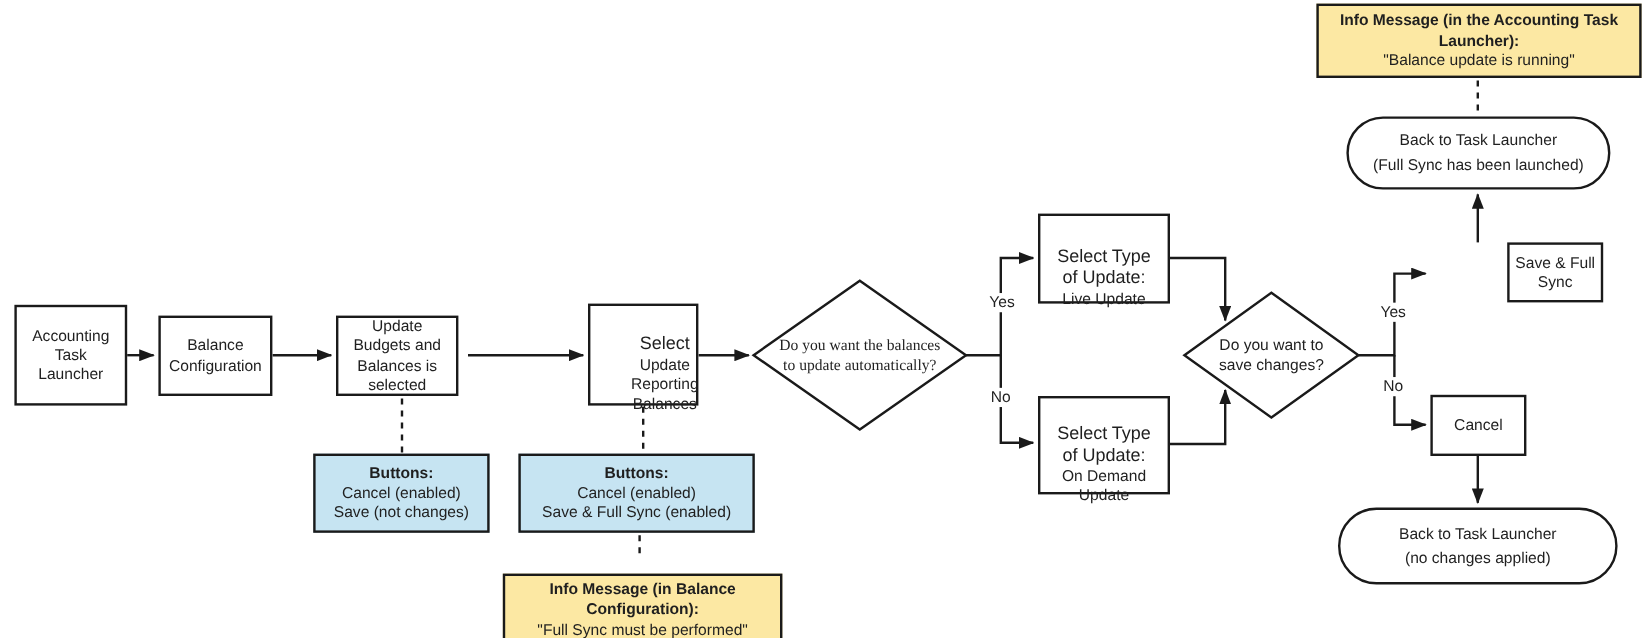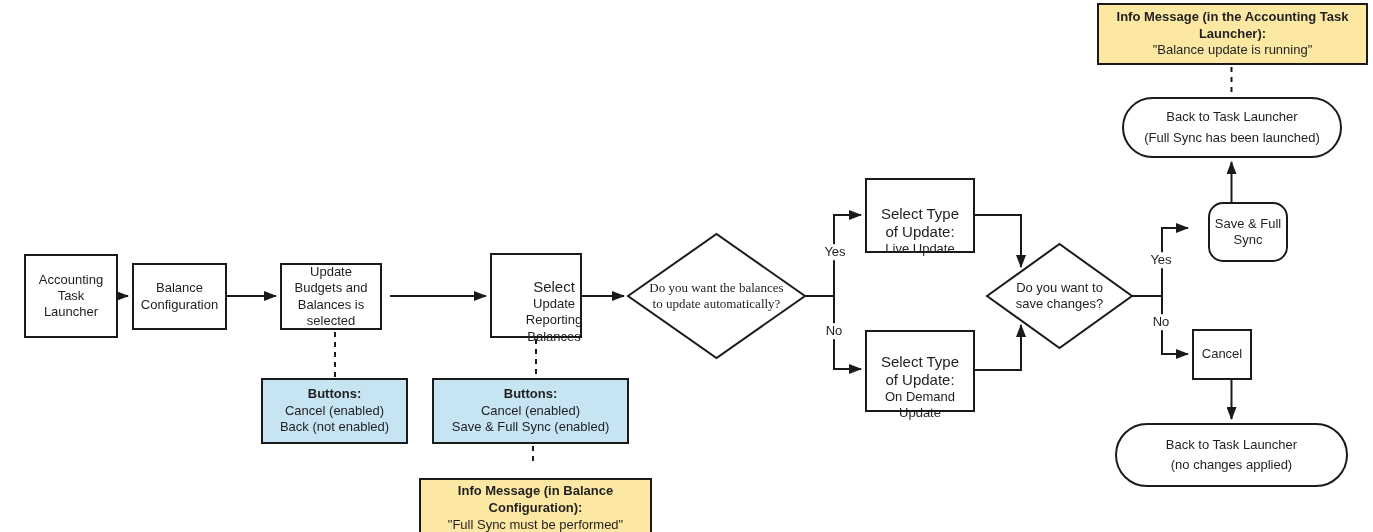--- a/index.html
+++ b/index.html
@@ -60,21 +60,21 @@
 
     <path class="wire dashed" d="M335 332 V377"></path>
     <path class="wire dashed" d="M536 339 V377"></path>
     <path class="wire dashed" d="M533 446 V462"></path>
     <path class="wire dashed" d="M1231.5 67 V95"></path>
 
     <polygon class="shape" points="628,296 716.5,234 805,296 716.5,358"></polygon>
     <polygon class="shape" points="987,296 1059.5,244 1132,296 1059.5,348"></polygon>
   </svg>
 
-  <div class="node" style="left:24px;top:254px;width:94px;height:84px;">
+  <div class="node" style="left:12px;top:254px;width:94px;height:84px;">
     <div>Accounting Task Launcher</div>
   </div>
 
   <div class="node" style="left:132px;top:263px;width:95px;height:67px;">
     <div>Balance Configuration</div>
   </div>
 
   <div class="node" style="left:280px;top:263px;width:102px;height:67px;">
     <div>Update Budgets and Balances is selected</div>
   </div>
@@ -87,25 +87,25 @@
   <div class="node" style="left:865px;top:178px;width:110px;height:75px;padding:0 6px;">
     <div class="ntitle">Select Type of Update:</div>
     <div>Live Update</div>
   </div>
 
   <div class="node" style="left:865px;top:330px;width:110px;height:82px;padding:0 6px;">
     <div class="ntitle">Select Type of Update:</div>
     <div>On Demand Update</div>
   </div>
 
-  <div class="node" style="left:1208px;top:202px;width:80px;height:60px;border-radius:15px;">
+  <div class="node" style="left:1256px;top:202px;width:80px;height:50px;">
     <div>Save &amp; Full Sync</div>
   </div>
 
-  <div class="node" style="left:1192px;top:329px;width:60px;height:51px;">
+  <div class="node" style="left:1192px;top:329px;width:80px;height:51px;">
     <div>Cancel</div>
   </div>
 
   <div class="dtext" style="left:646px;top:262px;width:141px;height:68px;font-family:Liberation Serif, serif;">
     <div>Do you want the balances to update automatically?</div>
   </div>
 
   <div class="dtext" style="left:1007px;top:272px;width:105px;height:48px;">
     <div>Do you want to save changes?</div>
   </div>
@@ -121,21 +121,21 @@
   </div>
 
   <div class="note yellow" style="left:1097px;top:3px;width:271px;height:62px;">
     <div class="ntitle">Info Message (in the Accounting Task Launcher):</div>
     <div>"Balance update is running"</div>
   </div>
 
   <div class="note blue" style="left:261px;top:378px;width:147px;height:66px;">
     <div class="ntitle">Buttons:</div>
     <div>Cancel (enabled)</div>
-    <div>Back (not enabled)</div>
+    <div>Save (not changes)</div>
   </div>
 
   <div class="note blue" style="left:432px;top:378px;width:197px;height:66px;">
     <div class="ntitle">Buttons:</div>
     <div>Cancel (enabled)</div>
     <div>Save &amp; Full Sync (enabled)</div>
   </div>
 
   <div class="note yellow" style="left:419px;top:478px;width:233px;height:61px;">
     <div class="ntitle">Info Message (in Balance Configuration):</div>

